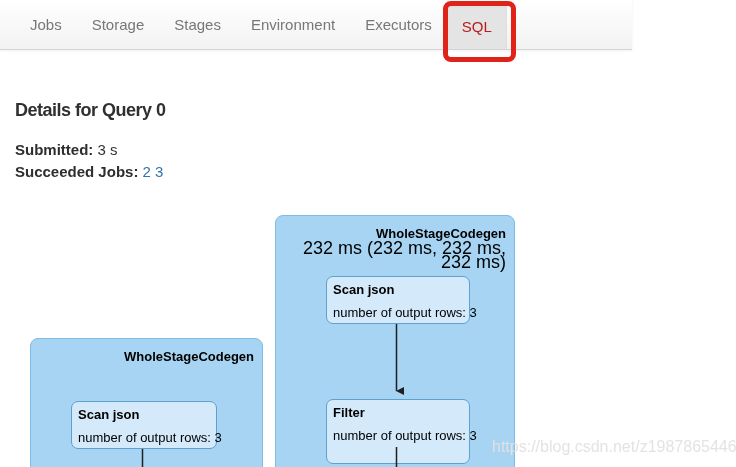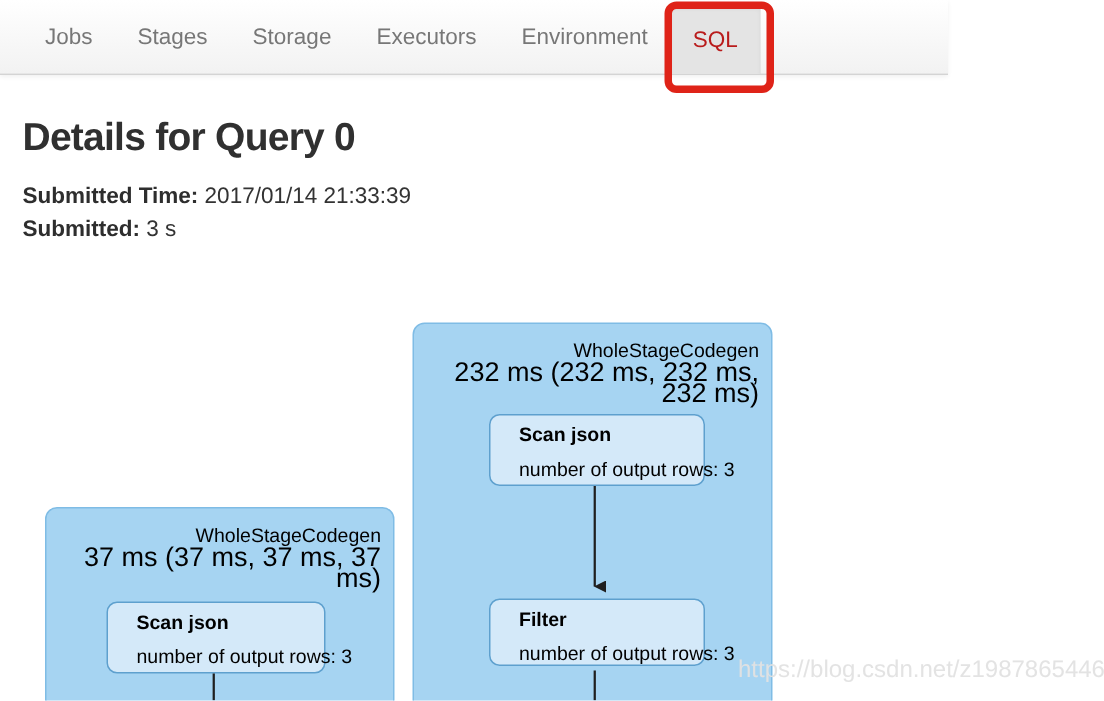--- a/index.html
+++ b/index.html
@@ -34,90 +34,89 @@
   
   .red-annotation{
     position:absolute;left:443px;top:1px;width:73px;height:61px;
     border:5px solid #df2318;border-radius:8px;
     box-sizing:border-box;z-index:10;pointer-events:none;
   }
 
   
   .content{position:absolute;left:15px;top:51px;width:706px;}
   .page-title{
-    margin:25px 0 14px 0;font-size:26px;line-height:30px;
+    margin:44px 0 14px 0;font-size:18px;line-height:30px;
     font-weight:bold;color:#303030;letter-spacing:-0.5px;
   }
   .meta-line{font-size:15px;line-height:22px;color:#333333;}
   .meta-line b{font-weight:bold;color:#2e2e2e;}
   .job-link{color:#3572b0;text-decoration:none;margin-right:4px;cursor:pointer;}
 
   
   .cluster{
     position:absolute;box-sizing:border-box;
     background:#a6d4f2;border:1px solid #7fbce5;border-radius:8px;
   }
   .cluster-left{left:30px;top:338px;width:233px;height:150px;}
   .cluster-right{left:275px;top:215px;width:240px;height:270px;}
   .cluster-label{
     position:absolute;top:11px;right:8px;left:8px;
     text-align:right;color:#000000;
   }
-  .cluster-name{font-size:13px;font-weight:normal;line-height:14px;}
+  .cluster-name{font-size:13px;font-weight:bold;line-height:14px;}
   .cluster-timing{font-size:18px;line-height:14px;}
   .plan-node{
     position:absolute;box-sizing:border-box;
     background:#d4e9f9;border:1px solid #5ea0ce;border-radius:7px;
-    padding:5px 19px;color:#000000;
+    padding:5px 6px;color:#000000;
   }
   .node-title{font-size:13px;font-weight:bold;line-height:16px;}
   .node-metric{font-size:13px;line-height:16px;margin-top:7px;white-space:nowrap;}
 
   .node-scan-left{left:40px;top:62px;width:146px;height:48px;}
   .node-scan-right{left:50px;top:60px;width:144px;height:48px;}
-  .node-filter-right{left:50px;top:183px;width:144px;height:45px;}
+  .node-filter-right{left:50px;top:183px;width:144px;height:65px;}
 
   .edges-svg{position:absolute;left:0;top:0;z-index:5;pointer-events:none;}
 
   
   .watermark{
     position:absolute;left:492px;top:438px;z-index:20;
     font-size:16px;color:rgba(226,226,226,0.95);
     white-space:nowrap;pointer-events:none;
   }
 </style>
 </head>
 <body>
 
 <div class="navbar">
   <div class="nav-item">Jobs</div>
+  <div class="nav-item">Storage</div>
   <div class="nav-item">Stages</div>
-  <div class="nav-item">Storage</div>
+  <div class="nav-item">Environment</div>
   <div class="nav-item">Executors</div>
-  <div class="nav-item">Environment</div>
   <div class="nav-item active">SQL</div>
 </div>
 <div class="red-annotation"></div>
 
 <div class="content">
   <h1 class="page-title">Details for Query 0</h1>
   <div class="meta-line">
-    <b>Submitted Time:</b>
-    <span>2017/01/14 21:33:39</span>
+    <b>Submitted:</b>
+    <span>3 s</span>
   </div>
   <div class="meta-line">
-    <b>Submitted:</b>
-    <span>3 s</span>
+    <b>Succeeded Jobs:</b>
+    <a class="job-link">2</a><a class="job-link">3</a>
   </div>
 </div>
 
 <div class="cluster cluster-left">
   <div class="cluster-label">
     <div class="cluster-name">WholeStageCodegen</div>
-    <div class="cluster-timing">37 ms (37 ms, 37 ms, 37 ms)</div>
   </div>
   <div class="plan-node node-scan-left">
     <div class="node-title">Scan json</div>
     <div class="node-metric">number of output rows: 3</div>
   </div>
 </div>
 
 <div class="cluster cluster-right">
   <div class="cluster-label">
     <div class="cluster-name">WholeStageCodegen</div>

